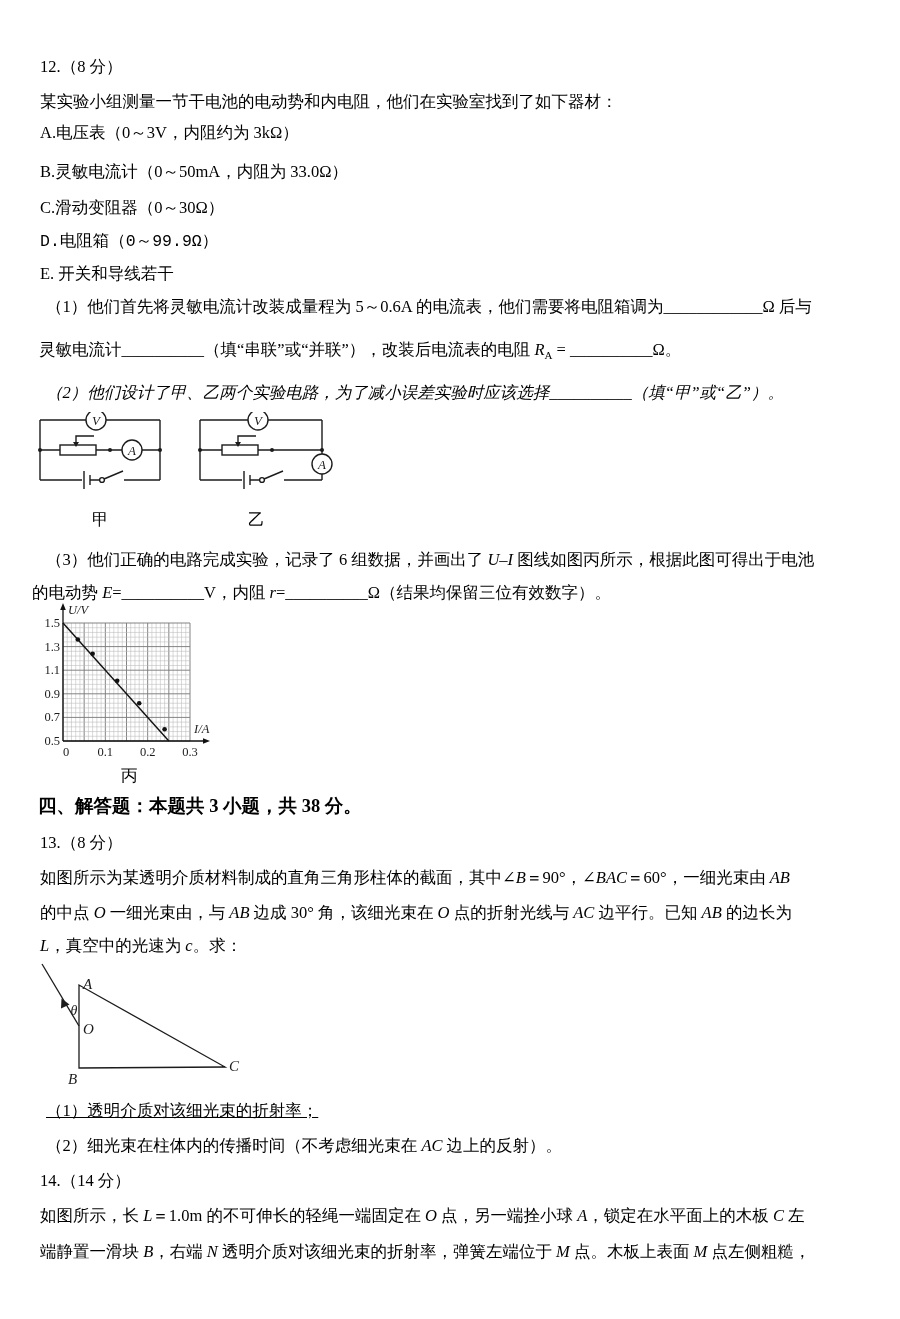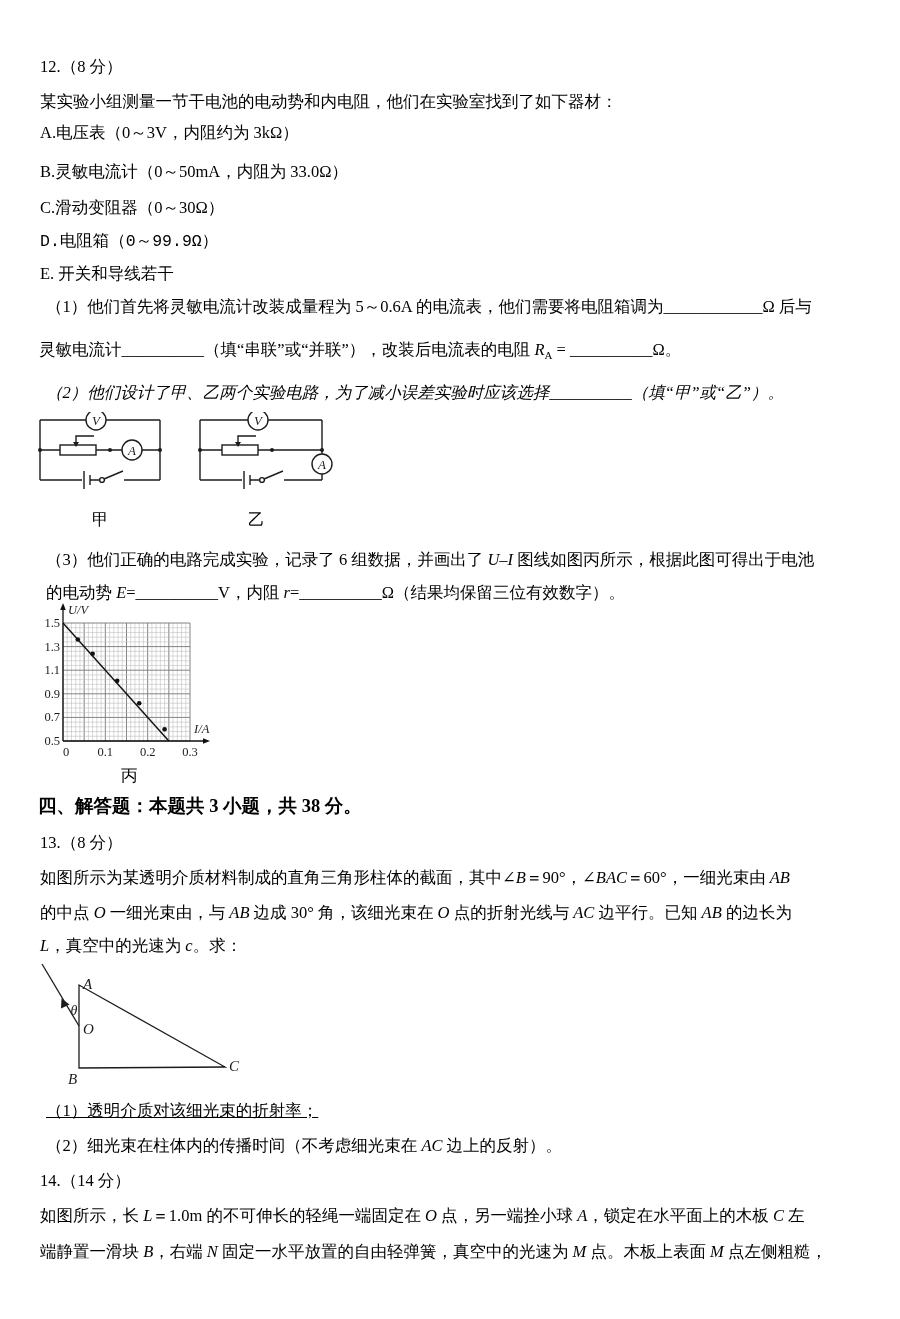--- a/index.html
+++ b/index.html
@@ -24,32 +24,32 @@
       <div class="tline" style="left: 40px; top: 160px;"><span>B.灵敏电流计（0～50mA，内阻为 33.0Ω）</span></div>
       <div class="tline" style="left: 40px; top: 196px;"><span>C.滑动变阻器（0～30Ω）</span></div>
       <div class="tline" style="left: 40px; top: 230px; font-family: Liberation Mono, monospace;"><span>D.电阻箱（0～99.9Ω）</span></div>
       <div class="tline" style="left: 40px; top: 262px;"><span>E. 开关和导线若干</span></div>
       <div class="tline" style="left: 46px; top: 295px;"><span>（1）他们首先将灵敏电流计改装成量程为 5～0.6A 的电流表，他们需要将电阻箱调为</span><span>____________</span><span>Ω 后与</span></div>
       <div class="tline" style="left: 39px; top: 338px;"><span>灵敏电流计</span><span>__________</span><span>（填“串联”或“并联”），改装后电流表的电阻 </span><span class="it">R</span><span class="sub">A</span><span> = </span><span>__________</span><span>Ω。</span></div>
       <div class="tline" style="left: 46px; top: 381px; font-style: italic;"><span>（2）他们设计了甲、乙两个实验电路，为了减小误差实验时应该选择</span><span>__________</span><span>（填“甲”或“乙”）。</span></div>
       <div class="tline" style="left: 92px; top: 508px;"><span>甲</span></div>
       <div class="tline" style="left: 248px; top: 508px;"><span>乙</span></div>
       <div class="tline" style="left: 46px; top: 548px;"><span>（3）他们正确的电路完成实验，记录了 6 组数据，并画出了 </span><span class="it">U–I</span><span> 图线如图丙所示，根据此图可得出于电池</span></div>
-      <div class="tline" style="left: 46px; top: 581px;"><span>的电动势 </span><span class="it">E</span><span>=</span><span>__________</span><span>V，内阻 </span><span class="it">r</span><span>=</span><span>__________</span><span>Ω（结果均保留三位有效数字）。</span></div>
+      <div class="tline" style="left: 32px; top: 581px;"><span>的电动势 </span><span class="it">E</span><span>=</span><span>__________</span><span>V，内阻 </span><span class="it">r</span><span>=</span><span>__________</span><span>Ω（结果均保留三位有效数字）。</span></div>
       <div class="tline" style="left: 121px; top: 764px;"><span>丙</span></div>
       <div class="tline bold" style="left: 38px; top: 795px; text-align: right;"><span>四、解答题：本题共 3 小题，共 38 分。</span></div>
       <div class="tline" style="left: 40px; top: 831px;"><span>13.（8 分）</span></div>
       <div class="tline" style="left: 40px; top: 866px;"><span>如图所示为某透明介质材料制成的直角三角形柱体的截面，其中∠</span><span class="it">B</span><span>＝90°，∠</span><span class="it">BAC</span><span>＝60°，一细光束由 </span><span class="it">AB</span></div>
       <div class="tline" style="left: 40px; top: 901px;"><span>的中点 </span><span class="it">O</span><span> 一细光束由，与 </span><span class="it">AB</span><span> 边成 30° 角，该细光束在 </span><span class="it">O</span><span> 点的折射光线与 </span><span class="it">AC</span><span> 边平行。已知 </span><span class="it">AB</span><span> 的边长为</span></div>
       <div class="tline" style="left: 40px; top: 934px;"><span class="it">L</span><span>，真空中的光速为 </span><span class="it">c</span><span>。求：</span></div>
       <div class="tline" style="left: 46px; top: 1099px; text-decoration: underline;"><span>（1）透明介质对该细光束的折射率；</span></div>
       <div class="tline" style="left: 46px; top: 1134px;"><span>（2）细光束在柱体内的传播时间（不考虑细光束在 </span><span class="it">AC</span><span> 边上的反射）。</span></div>
       <div class="tline" style="left: 40px; top: 1169px;"><span>14.（14 分）</span></div>
       <div class="tline" style="left: 40px; top: 1204px; text-align: right;"><span>如图所示，长 </span><span class="it">L</span><span>＝1.0m 的不可伸长的轻绳一端固定在 </span><span class="it">O</span><span> 点，另一端拴小球 </span><span class="it">A</span><span>，锁定在水平面上的木板 </span><span class="it">C</span><span> 左</span></div>
-      <div class="tline" style="left: 40px; top: 1240px;"><span>端静置一滑块 </span><span class="it">B</span><span>，右端 </span><span class="it">N</span><span> 固定一水平放置的自由轻弹簧，真空中的光速为 </span><span class="it">M</span><span> 点。木板上表面 </span><span class="it">M</span><span> 点左侧粗糙，</span></div>
+      <div class="tline" style="left: 40px; top: 1240px;"><span>端静置一滑块 </span><span class="it">B</span><span>，右端 </span><span class="it">N</span><span> 透明介质对该细光束的折射率，弹簧左端位于 </span><span class="it">M</span><span> 点。木板上表面 </span><span class="it">M</span><span> 点左侧粗糙，</span></div>
     </div>
 
   <svg class="figsvg" style="left:36px;top:412px;" width="300" height="100" viewBox="0 0 300 100">
     <g stroke="#1c1c1c" stroke-width="1.4" fill="none">
       <path d="M4 8 H50 M70 8 H124 M4 8 V68 M124 8 V68"></path>
       <circle cx="60" cy="8" r="10"></circle>
       <path d="M4 38 H24 M60 38 H86 M106 38 H124"></path>
       <rect x="24" y="33" width="36" height="10"></rect>
       <path d="M58 24 H40 V31"></path>
       <path d="M37 30 L43 30 L40 35 Z" fill="#1c1c1c" stroke="none"></path>

